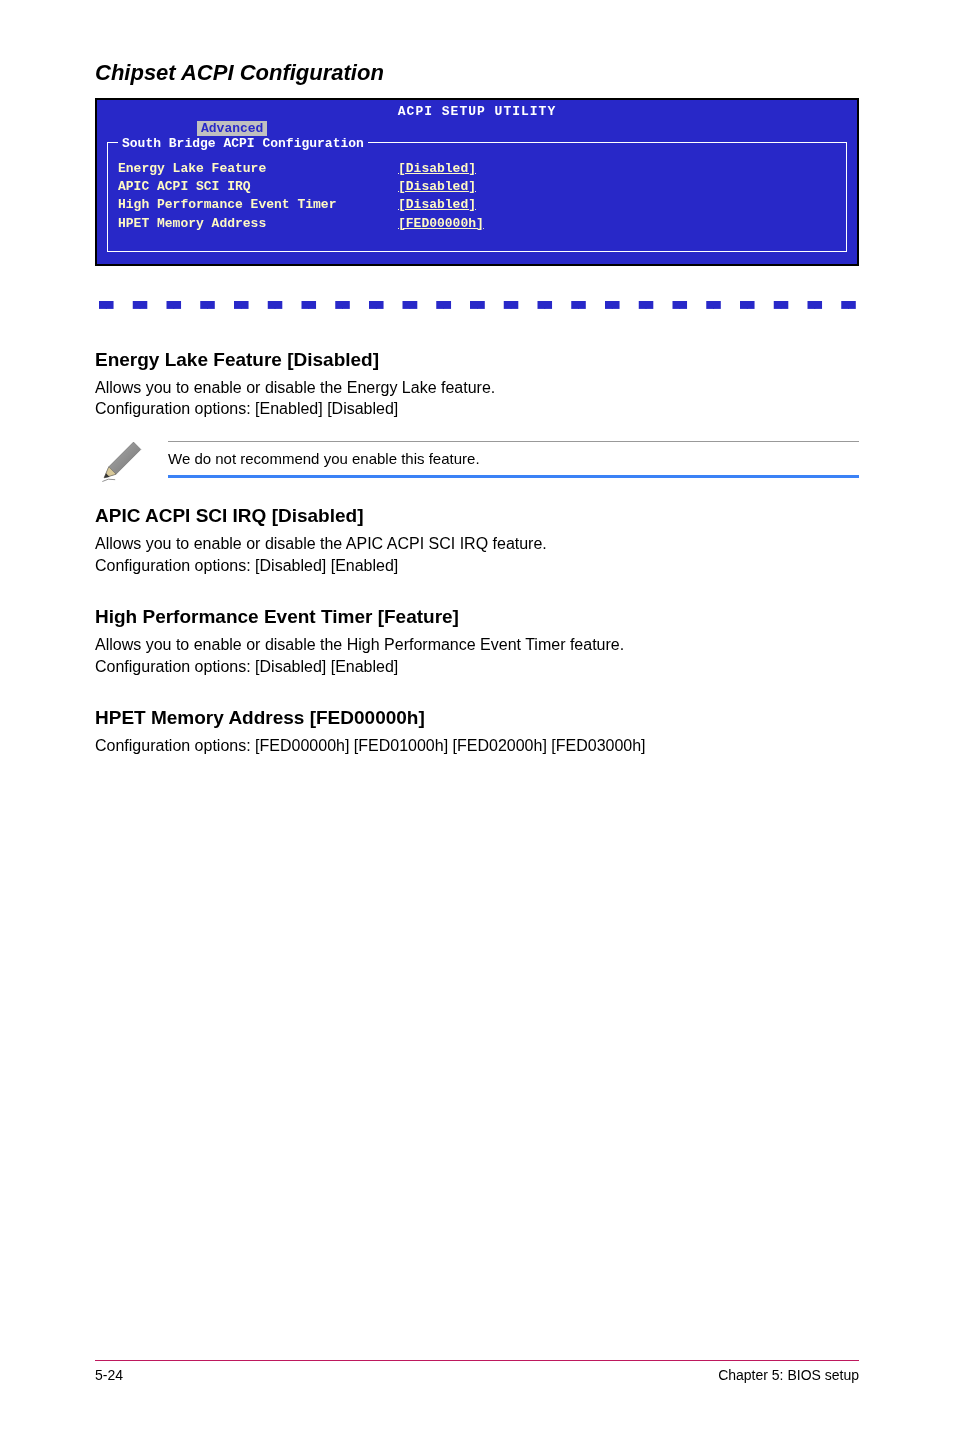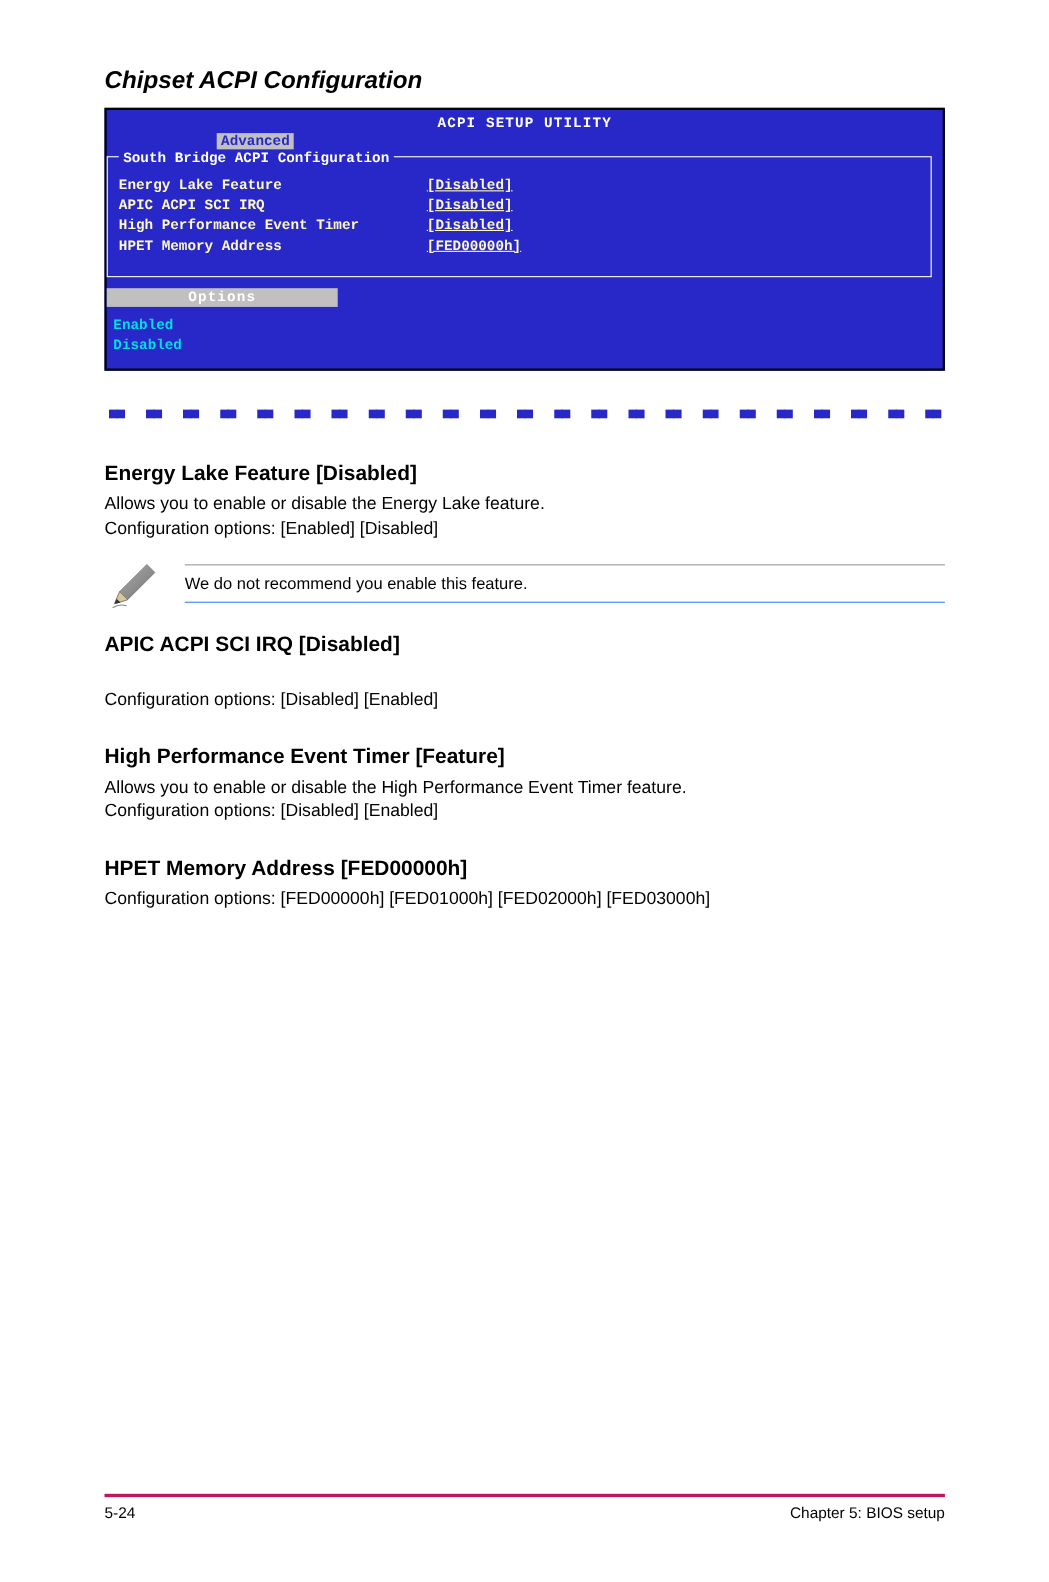--- a/index.html
+++ b/index.html
@@ -41,23 +41,22 @@
       padding: 0 0 6px 100px;
     }
     .bios-tab {
       background: #c0c0c0;
       color: #2828c8;
       padding: 0 4px;
       margin-top: 23px;
     }
     .bios-body {
       display: flex;
-      padding: 0 10px 12px 0;
+      padding: 0 10px 12px 10px;
       gap: 10px;
-      flex-direction: column;
     }
     .bios-left {
       flex: 1;
       border: 1px solid #ffffff;
       padding: 2px 10px 18px 10px;
       position: relative;
     }
     .bios-right {
       width: 210px;
       position: relative;
@@ -124,33 +123,33 @@
       margin: 10px 0 18px 0;
     }
     .note-icon {
       width: 55px;
       height: 55px;
       flex-shrink: 0;
     }
     .note-text-wrap {
       flex: 1;
       border-top: 1px solid #999;
-      border-bottom: 1px solid #3b82f6;
+      border-bottom: 3px solid #3b82f6;
       padding: 8px 0;
       font-size: 15px;
     }
     .section-spacer {
       height: 18px;
     }
     .footer {
       position: absolute;
       bottom: 55px;
       left: 95px;
       right: 95px;
-      border-top: 3px solid #be185d;
+      border-top: 1px solid #be185d;
       padding-top: 6px;
       display: flex;
       justify-content: space-between;
       font-size: 14px;
     }
   </style>
 </head>
 <body>
 
 <div class="section-title">Chipset ACPI Configuration</div>
@@ -171,27 +170,20 @@
         <span class="bios-label">APIC ACPI SCI IRQ</span>
         <span class="bios-value">[Disabled]</span>
       </div>
       <div class="bios-row">
         <span class="bios-label">High Performance Event Timer</span>
         <span class="bios-value">[Disabled]</span>
       </div>
       <div class="bios-row">
         <span class="bios-label">HPET Memory Address</span>
         <span class="bios-value">[FED00000h]</span>
-      </div>
-    </div>
-    <div class="bios-right">
-      <div class="options-box">Options</div>
-      <div class="options-content">
-        <div>Enabled</div>
-        <div>Disabled</div>
       </div>
     </div>
   </div>
 </div>
 
 <div class="bios-dashes">
   <span>▄▄</span>
     <span>▄▄</span>
     <span>▄▄</span>
     <span>▄▄</span>
@@ -233,21 +225,21 @@
     <path d="M 10 50 L 15 38 L 42 11 L 50 19 L 23 46 L 10 50 Z" fill="url(#pg)" stroke="#555" stroke-width="0.5"></path>
     <path d="M 10 50 L 15 38 L 23 46 Z" fill="#d8c898" stroke="#555" stroke-width="0.5"></path>
     <path d="M 10 50 L 12 45 L 16 49 Z" fill="#333"></path>
     <path d="M 8 54 Q 14 50 22 52" fill="none" stroke="#888" stroke-width="1"></path>
   </svg>
   <div class="note-text-wrap">We do not recommend you enable this feature.</div>
 </div>
 
 <div class="subheading">APIC ACPI SCI IRQ [Disabled]</div>
 <div class="body-text">
-  <br>
+  <span>Allows you to enable or disable the APIC ACPI SCI IRQ feature.</span><br>
   <span>Configuration options: [Disabled] [Enabled]</span>
 </div>
 
 <div class="section-spacer"></div>
 
 <div class="subheading">High Performance Event Timer [Feature]</div>
 <div class="body-text">
   <span>Allows you to enable or disable the High Performance Event Timer feature.</span><br>
   <span>Configuration options: [Disabled] [Enabled]</span>
 </div>

